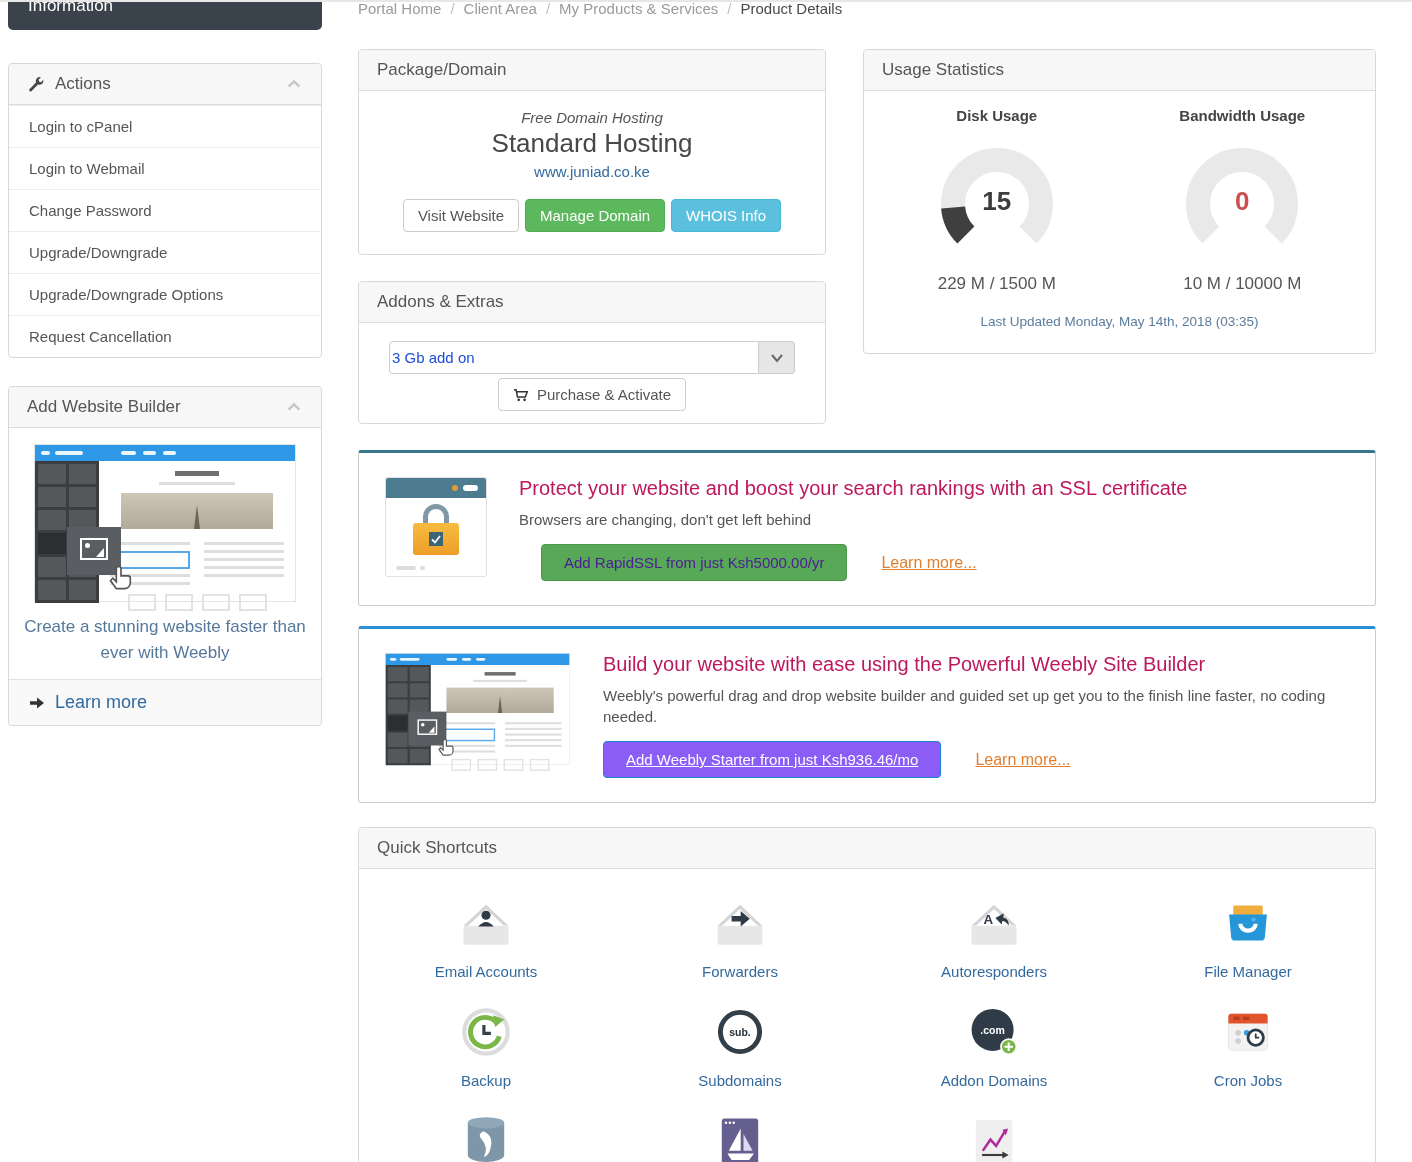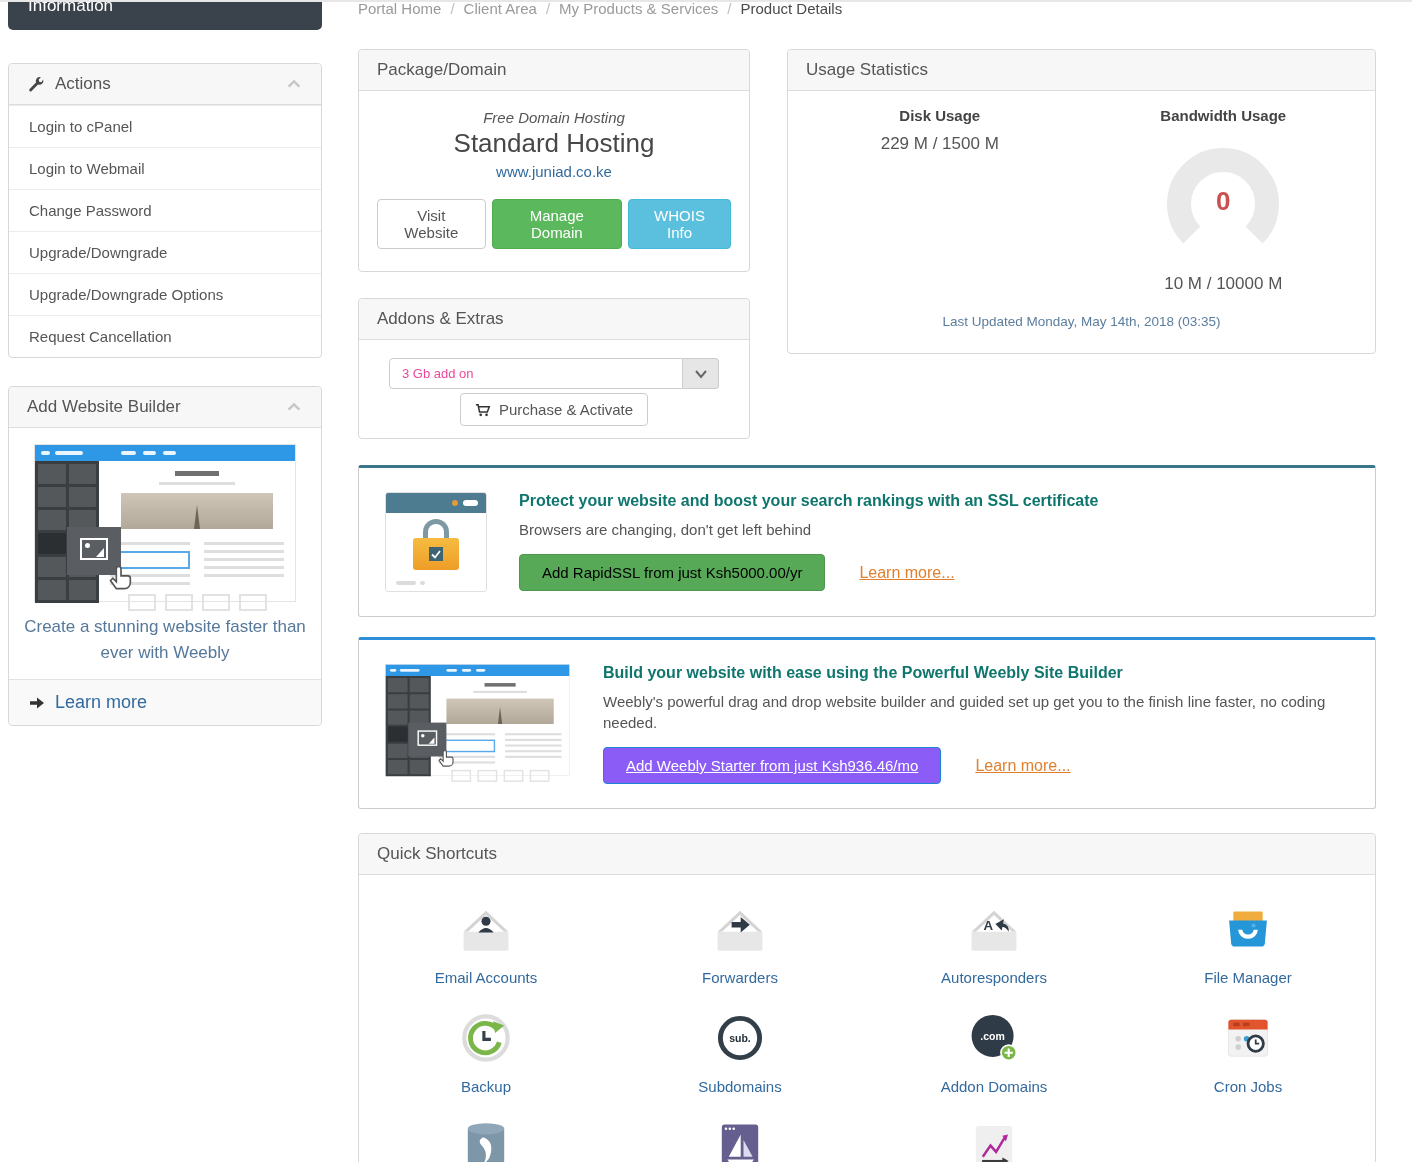--- a/index.html
+++ b/index.html
@@ -32,40 +32,40 @@
   .builder-footer a { color:#336a9e; text-decoration:none; }
 
   
   .main { flex:1; margin-left:36px; margin-right:36px; max-width:1018px; }
   .breadcrumb { font-size:15px; color:#9a9a9a; display:flex; gap:9px; }
   .breadcrumb .crumb { color:#9a9a9a; text-decoration:none; cursor:pointer; }
   .breadcrumb .sep { color:#c0c0c0; }
   .breadcrumb .active { color:#4a4a4a; }
 
   .row-two { display:flex; gap:37px; margin-top:32px; align-items:flex-start; }
-  .col-left { width:392px; flex:none; }
+  .col-left { width:468px; flex:none; }
   .col-right { flex:1; }
 
   
   .pkg-body { text-align:center; padding:18px 18px 22px; }
   .plan-type { font-style:italic; font-size:15px; color:#555; }
   .plan-name { font-size:26px; color:#474747; margin-top:2px; font-weight:400; }
   .domain-link { display:inline-block; margin-top:4px; font-size:15px; color:#336a9e; text-decoration:none; }
   .pkg-buttons { margin-top:18px; display:flex; justify-content:center; gap:6px;align-items:center; }
   .btn { display:inline-flex; align-items:center; justify-content:center; gap:8px; font-size:15px;
     padding:7px 14px; border-radius:4px; border:1px solid #ccc; background:#fff; color:#555; cursor:pointer;
     font-family:inherit; }
   .btn-success { background:#5cb85c; border-color:#4cae4c; color:#fff; }
   .btn-info { background:#5bc0de; border-color:#46b8da; color:#fff; }
 
   
   .addons-panel { margin-top:26px; }
   .addons-body { padding:18px 30px 12px; }
   .select-box { display:flex; width:100%; cursor:pointer; }
-  .select-text { flex:1; border:1px solid #ccc; border-radius:4px 0 0 4px; padding:7px 12px; font-size:13px; color:#ec4899; background:#fff; }
+  .select-text { flex:1; border:1px solid #ccc; border-radius:4px 0 0 4px; padding:7px 2px; font-size:15px; color:#1d4ed8; background:#fff; }
   .select-caret { width:36px; border:1px solid #ccc; border-left:none; border-radius:0 4px 4px 0;
     background:#e6e6e6; display:flex; align-items:center; justify-content:center; }
   .purchase-row { text-align:center; margin-top:4px; }
   .cart-ic { width:16px; height:16px; }
 
   
   .usage-body { padding:16px 10px 24px; text-align:center; }
   .usage-cols { display:flex; }
   .usage-col { flex:1; }
   .usage-label { font-size:15px; font-weight:bold; color:#444; }
@@ -73,25 +73,25 @@
   .gauge-wrap svg { width:120px; height:120px; }
   .gauge-value { position:absolute; left:0; right:0; top:42px; text-align:center; font-size:26px; font-weight:bold; color:#3d3d3d; }
   .gauge-value.red { color:#c9504f; }
   .usage-detail { margin-top:10px; font-size:17px; color:#555; }
   .last-updated { margin-top:20px; font-size:13.5px; color:#5b7d9d; }
 
   
   .banner { margin-top:26px; border:1px solid #ccc; border-top:3px solid #39758d; border-radius:3px;
     background:#fff; padding:24px 26px; display:flex; align-items:flex-start; gap:32px; }
   .banner.weebly { border-top-color:#2d8fd8; margin-top:20px; }
-  .banner-text h2 { font-weight:700; font-size:16px; color:#0f766e; }
+  .banner-text h2 { font-weight:400; font-size:20px; color:#be185d; }
   .banner-text p { margin-top:9px; font-size:15px; color:#555; line-height:1.4; max-width:740px; }
   .banner-cta { margin-top:14px; display:flex; align-items:center; gap:34px; }
   .btn-lg { font-size:15px; padding:9px 22px; }
-  .btn-ssl { background:#57a957; border-color:#4c984c; color:#000000; }
+  .btn-ssl { background:#57a957; border-color:#4c984c; color:#4c1d95;margin-left:22px; }
   .btn-weebly { background:#8b5cf6; border-color:#1d83d4; color:#fff;text-decoration:underline; }
   .learn-link { color:#e0802f; font-size:16px; text-decoration:underline; cursor:pointer; }
 
   
   .ssl-thumb { width:102px; height:100px; background:#fff; border:1px solid #e0e0e0; border-radius:3px; flex:none; position:relative; }
   .st-top { height:20px; background:#4d7b90; border-radius:2px 2px 0 0; position:relative; }
   .st-dot { position:absolute; top:7px; right:28px; width:6px; height:6px; border-radius:50%; background:#e09b3a; }
   .st-dash { position:absolute; top:7px; right:8px; width:15px; height:6px; border-radius:3px; background:#fff; }
   .st-shackle { width:26px; height:22px; border:5px solid #7e98a4; border-bottom:none; border-radius:13px 13px 0 0; margin:6px auto 0; }
   .st-lockbody { width:46px; height:32px; margin:-3px auto 0; background:linear-gradient(180deg,#f6bc41,#ee9d27); border-radius:3px; position:relative; }
@@ -310,20 +310,27 @@
         <div class="col-right">
 
           <section class="panel">
             <div class="panel-header">
               <span>Usage Statistics</span>
             </div>
             <div class="usage-body">
               <div class="usage-cols">
                 <div class="usage-col">
                   <div class="usage-label">Disk Usage</div>
+                  <div class="gauge-wrap">
+                    <svg viewBox="0 0 120 120">
+                      <path d="M28.9 91.1 A44 44 0 1 1 91.1 91.1" fill="none" stroke="#e9e9e9" stroke-width="24"></path>
+                      <path d="M28.9 91.1 A44 44 0 0 1 16.1 63.5" fill="none" stroke="#3f3f3f" stroke-width="24"></path>
+                    </svg>
+                    <div class="gauge-value">15</div>
+                  </div>
                   <div class="usage-detail">229 M / 1500 M</div>
                 </div>
                 <div class="usage-col">
                   <div class="usage-label">Bandwidth Usage</div>
                   <div class="gauge-wrap">
                     <svg viewBox="0 0 120 120">
                       <path d="M28.9 91.1 A44 44 0 1 1 91.1 91.1" fill="none" stroke="#e9e9e9" stroke-width="24"></path>
                     </svg>
                     <div class="gauge-value red">0</div>
                   </div>

